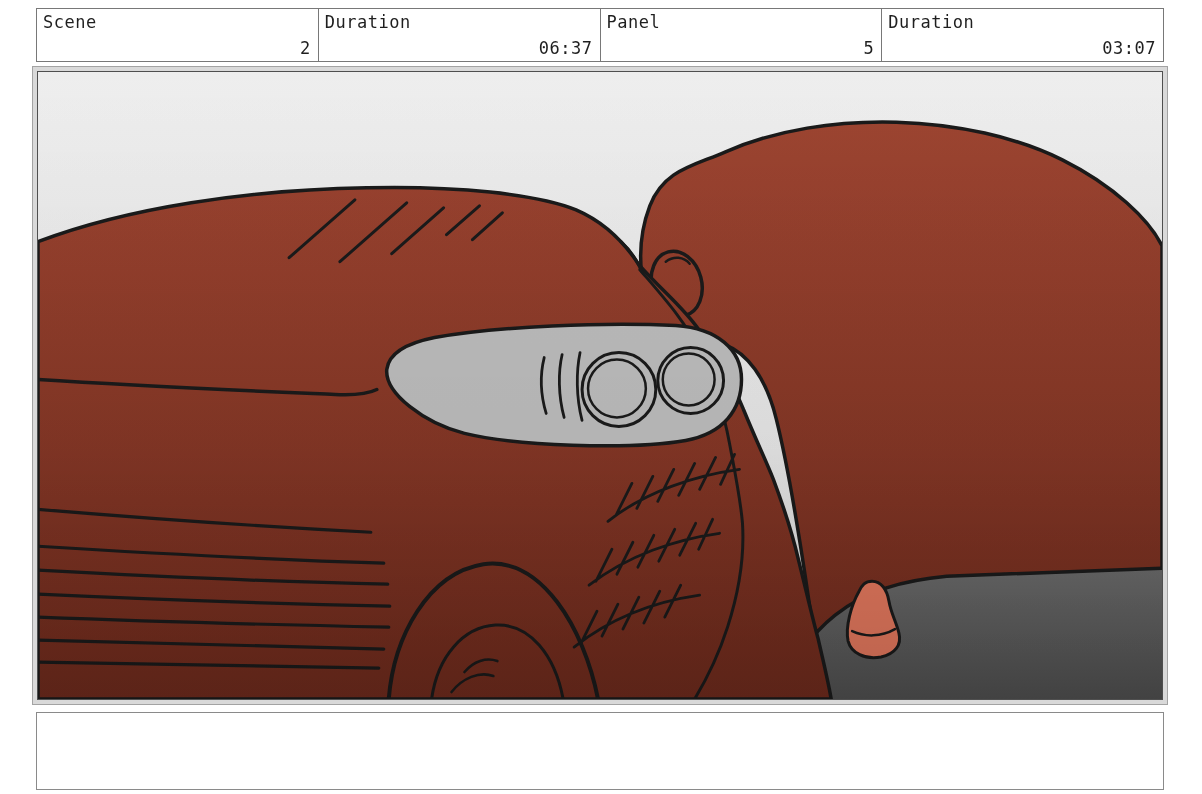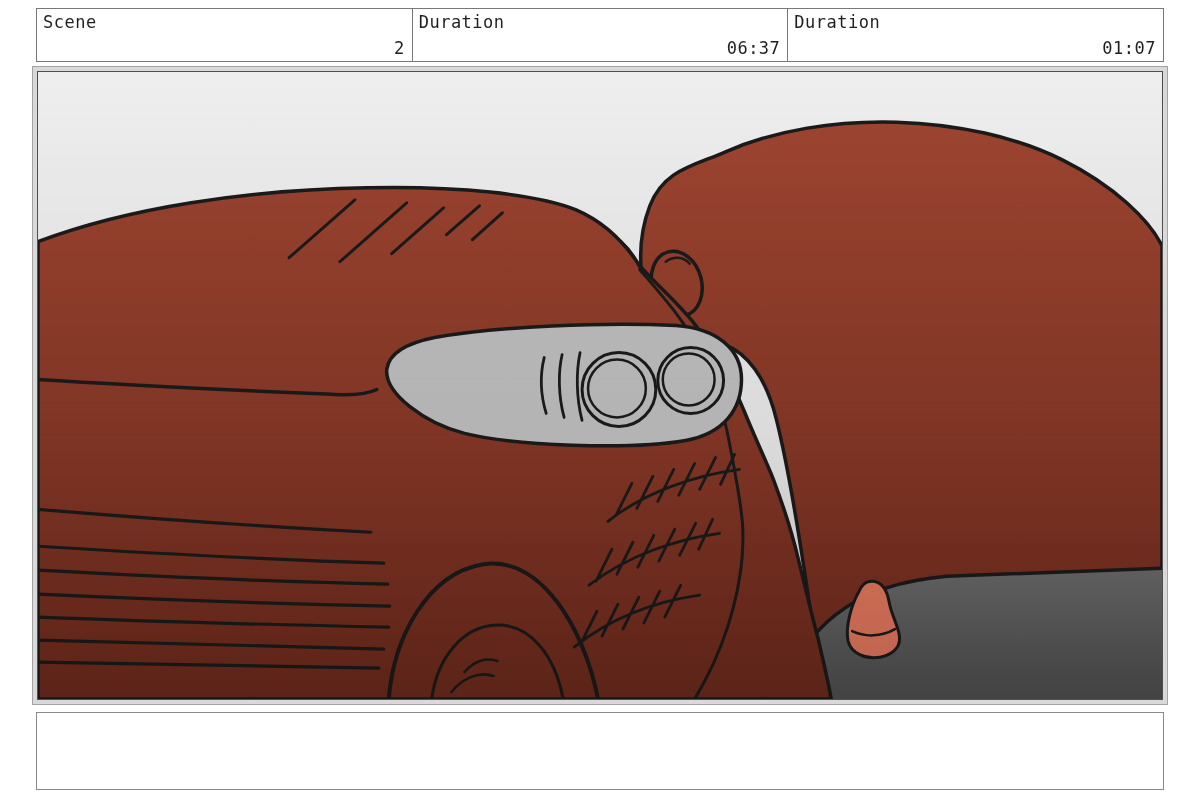--- a/index.html
+++ b/index.html
@@ -35,22 +35,26 @@
   <div class="header">
     <div class="cell">
       <span class="label">Scene</span>
       <span class="value">2</span>
     </div>
     <div class="cell">
       <span class="label">Duration</span>
       <span class="value">06:37</span>
     </div>
     <div class="cell">
+      <span class="label">Panel</span>
+      <span class="value">5</span>
+    </div>
+    <div class="cell">
       <span class="label">Duration</span>
-      <span class="value">01:07</span>
+      <span class="value">03:07</span>
     </div>
   </div>
 
   <div class="panel">
     <div class="canvas" title="Hand-drawn storyboard sketch: close-up of a dark red sports car front end with a gray oval headlight (two round lamps), a second red car body behind it, a dark gray road at lower right and a small salmon-colored shoe on the road.">
       <svg viewBox="0 0 1128 628" preserveAspectRatio="none">
         <defs>
           <linearGradient id="skyGrad" x1="0" y1="0" x2="0" y2="1">
             <stop offset="0" stop-color="#eeeeee"></stop>
             <stop offset="1" stop-color="#d7d7d7"></stop>

